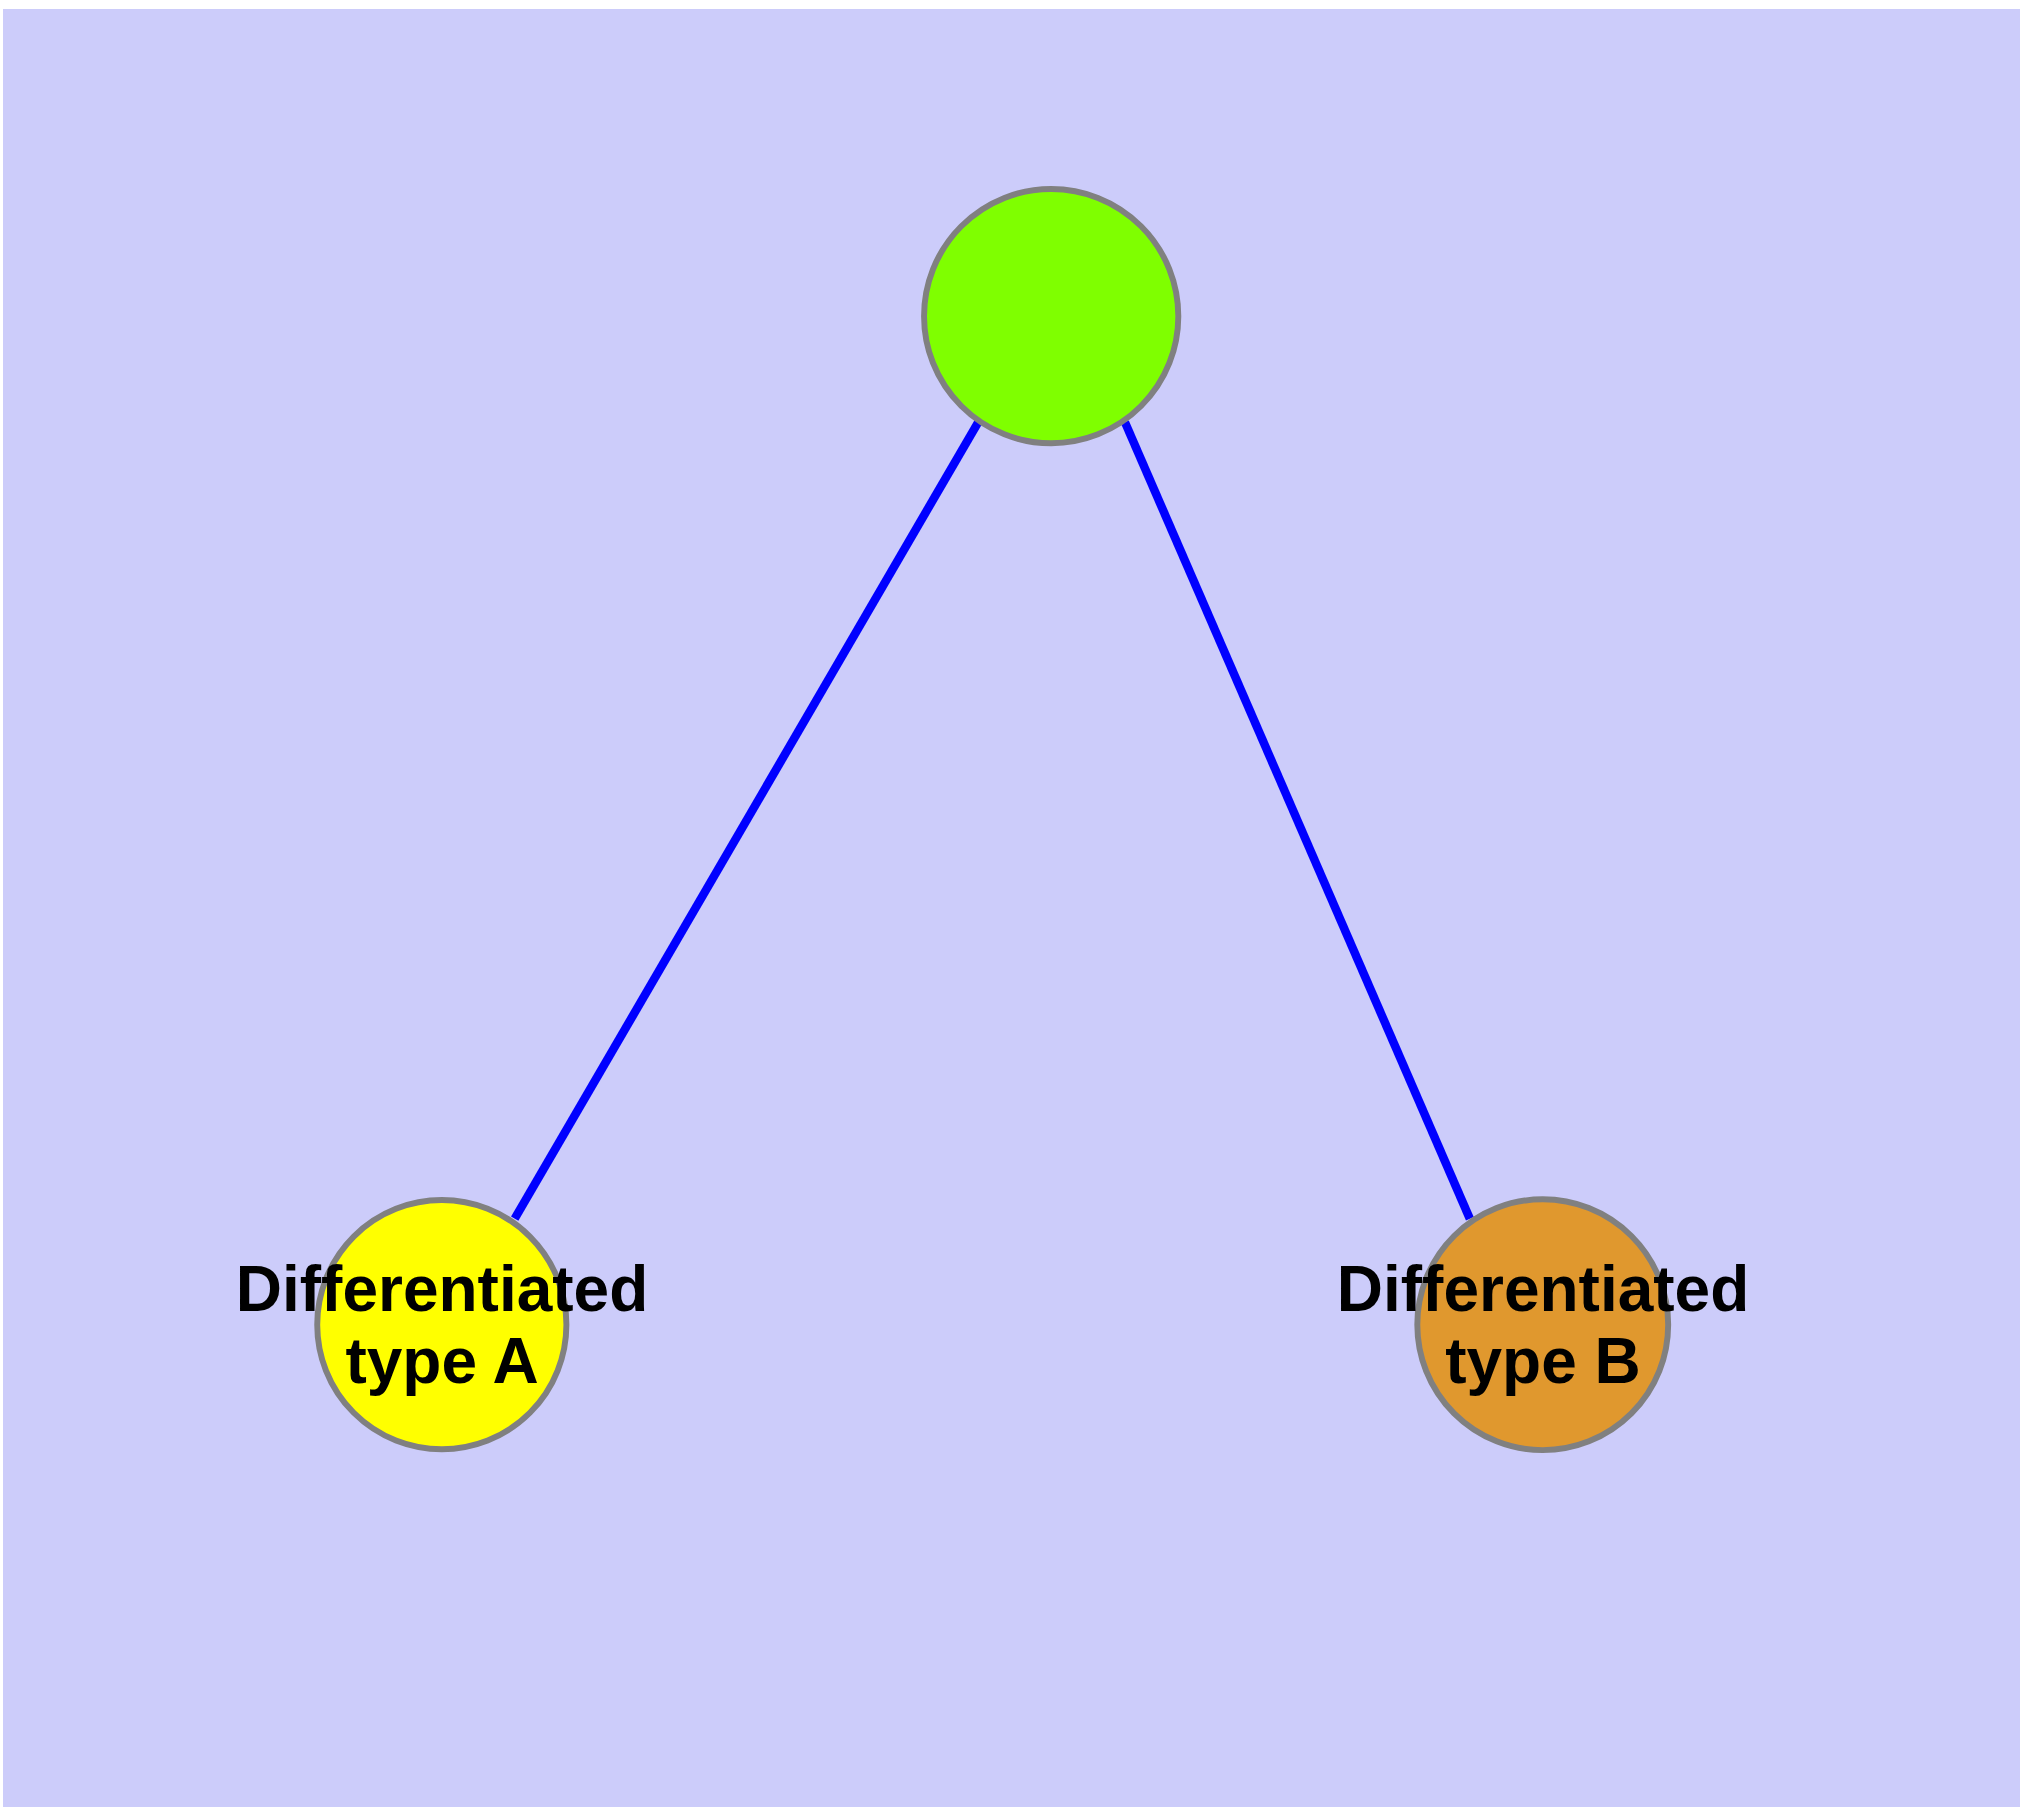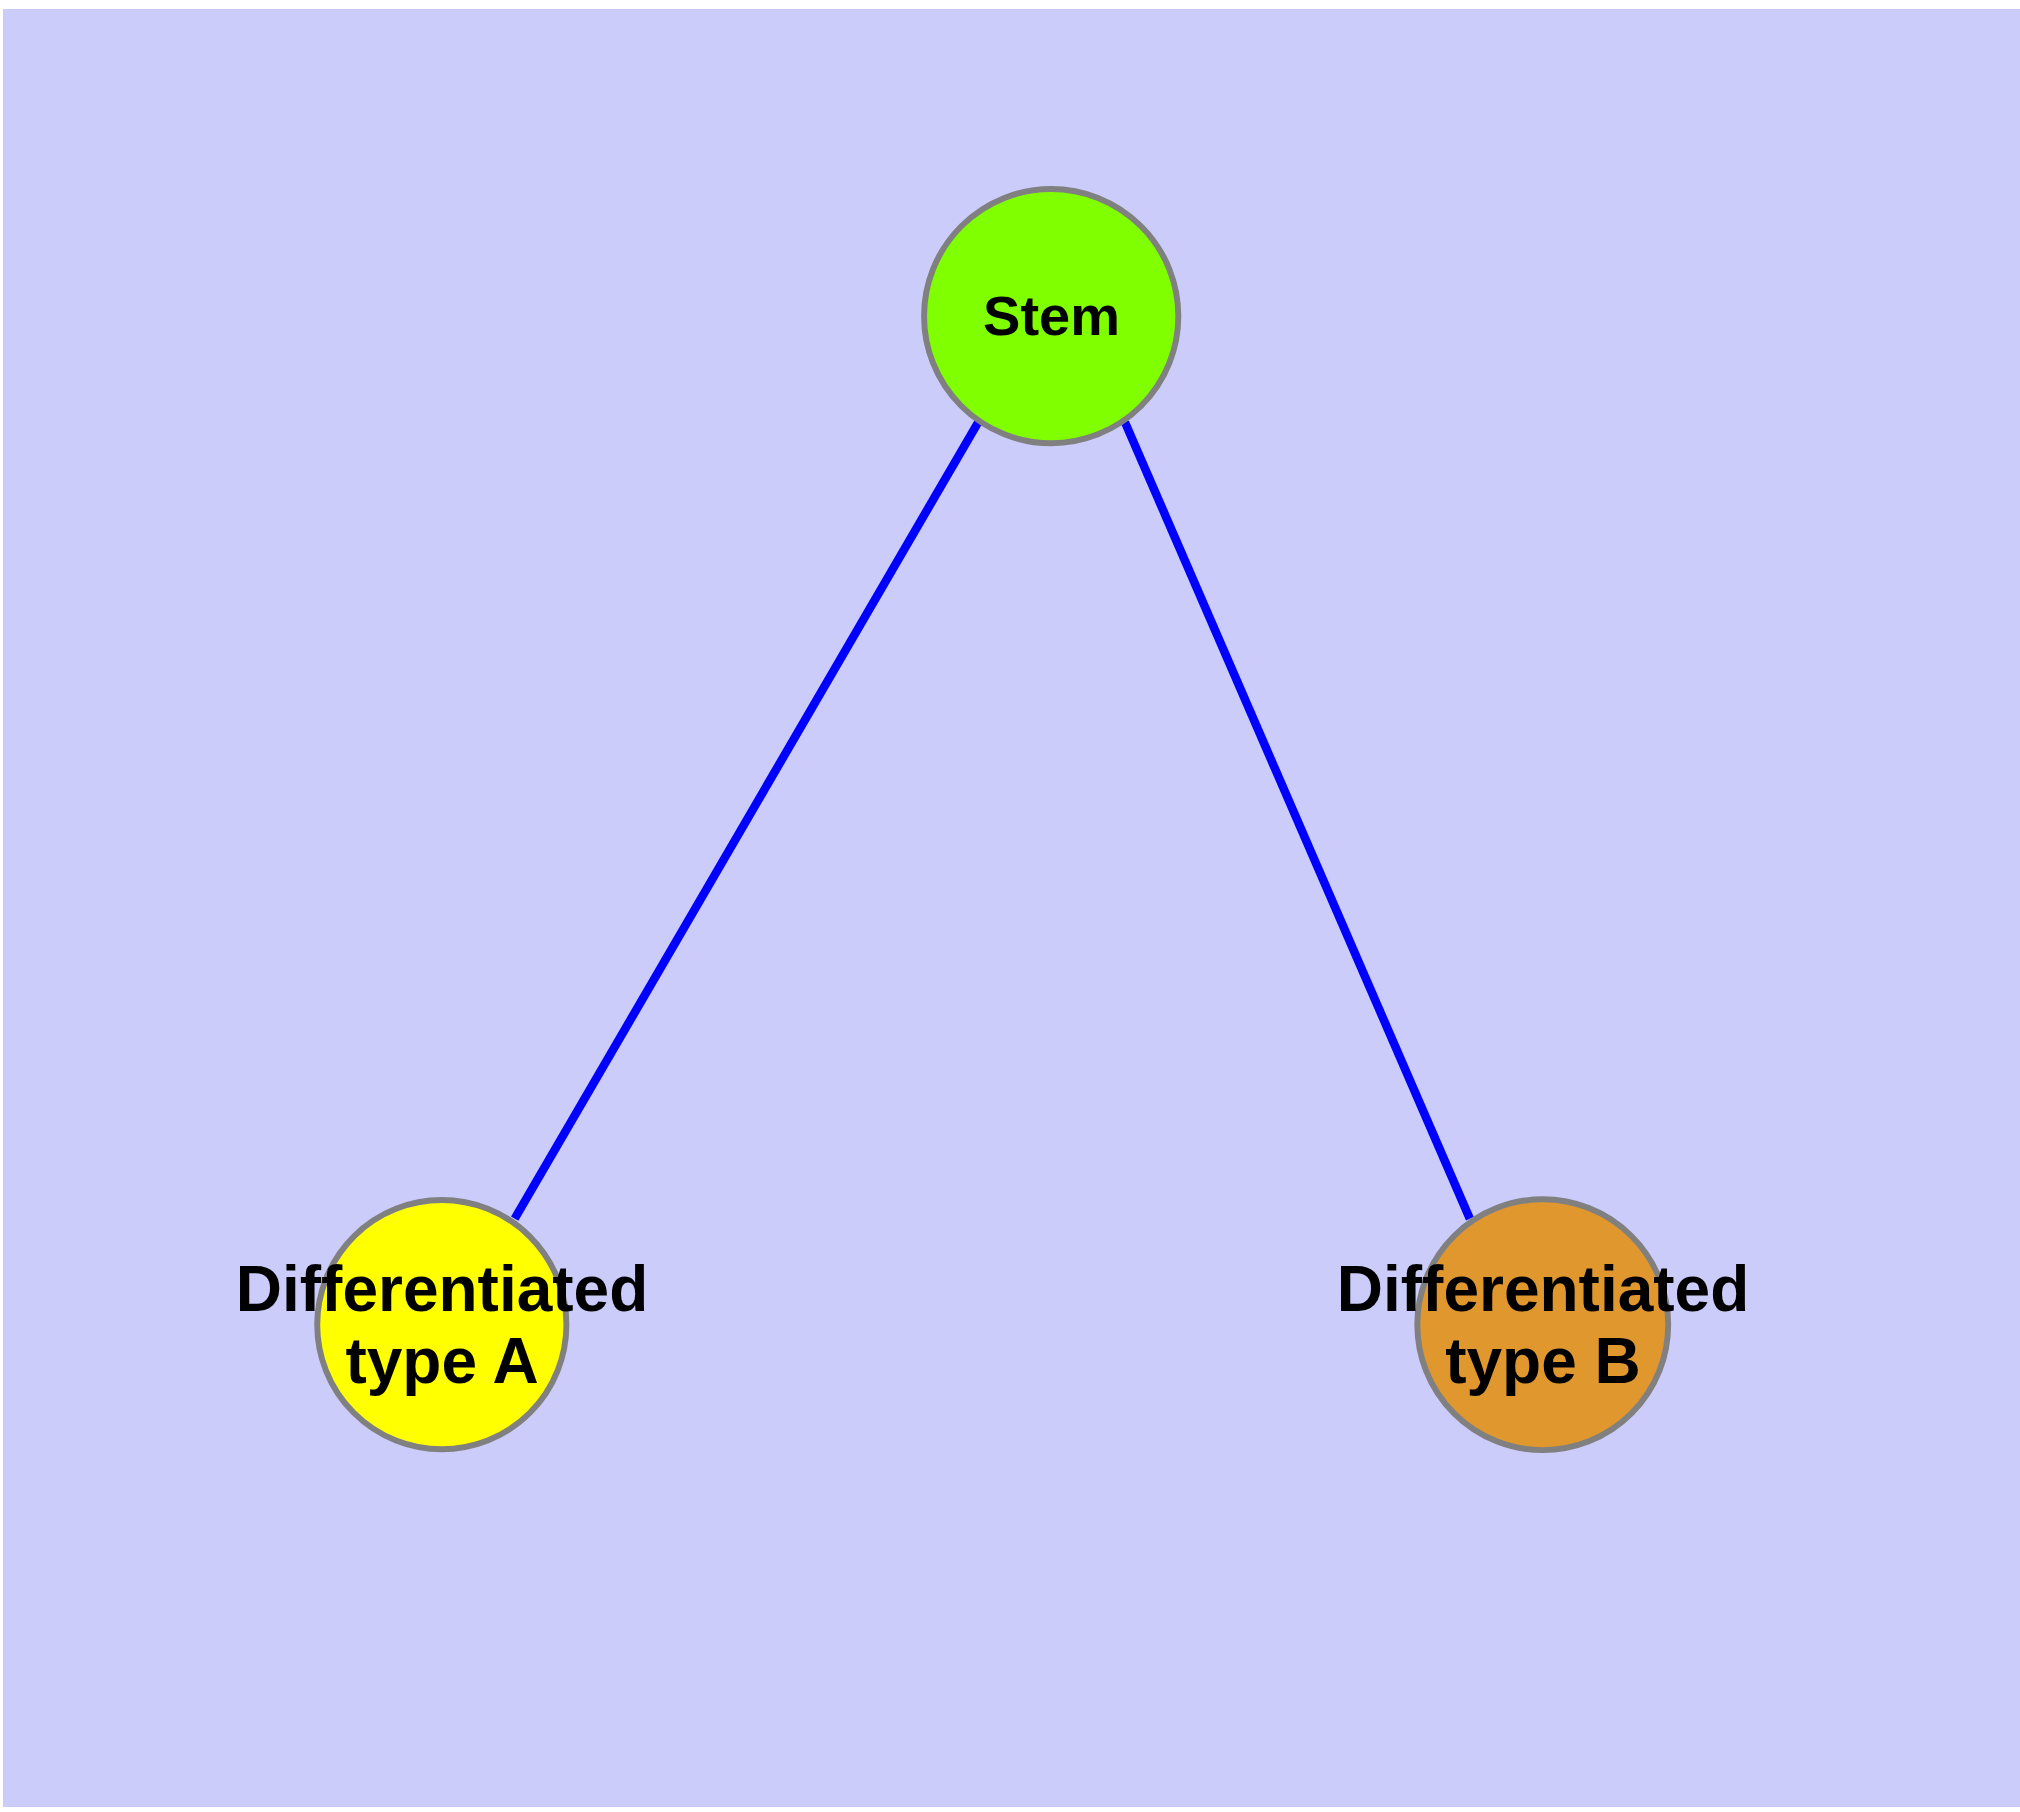--- a/index.html
+++ b/index.html
@@ -88,21 +88,20 @@
     </g>
 
     <g>
       <circle id="node-0" cx="1240" cy="373" r="150" fill="#7fff00" stroke="#808080" stroke-width="7"></circle>
       <circle id="node-1" cx="521" cy="1563" r="147" fill="#ffff00" stroke="#808080" stroke-width="7"></circle>
       <circle id="node-2" cx="1820" cy="1563" r="148" fill="#e0982e" stroke="#808080" stroke-width="7"></circle>
     </g>
 
   </svg>
 
-  <div class="node-label label-stem" style="color: rgb(0, 0, 0); font-size: 56px;">Stem</div>
 
   <div class="node-label label-typea" style="color: rgb(0, 0, 0); font-size: 64px;">Differentiated
 type A</div>
 
   <div class="node-label label-typeb" style="color: rgb(0, 0, 0); font-size: 64px;">Differentiated
 type B</div>
 
 </div>
 
 

